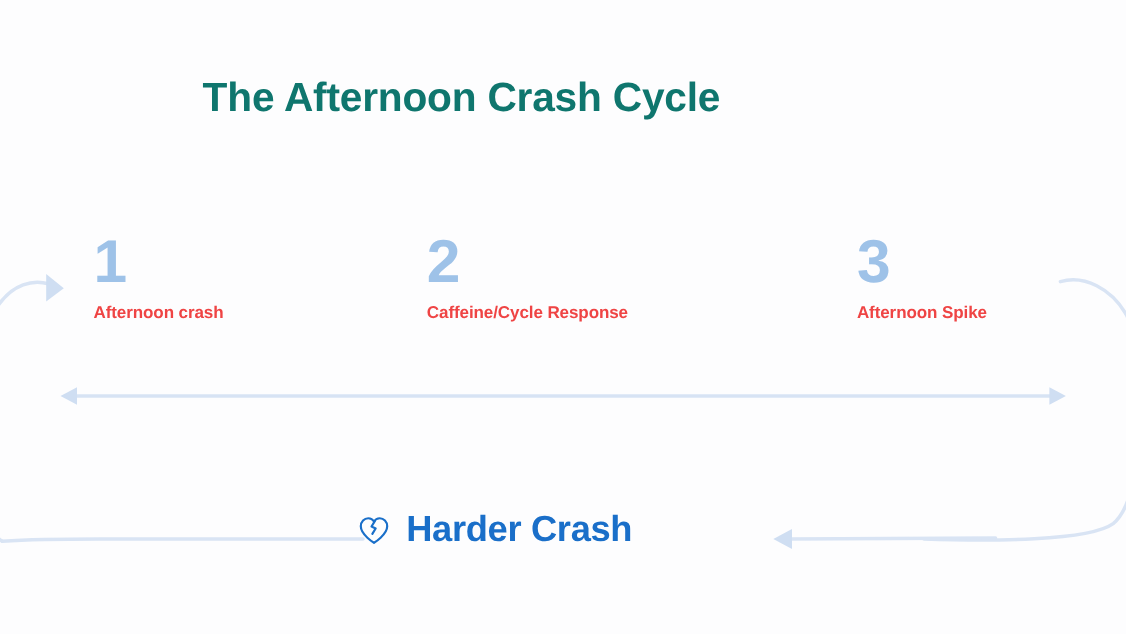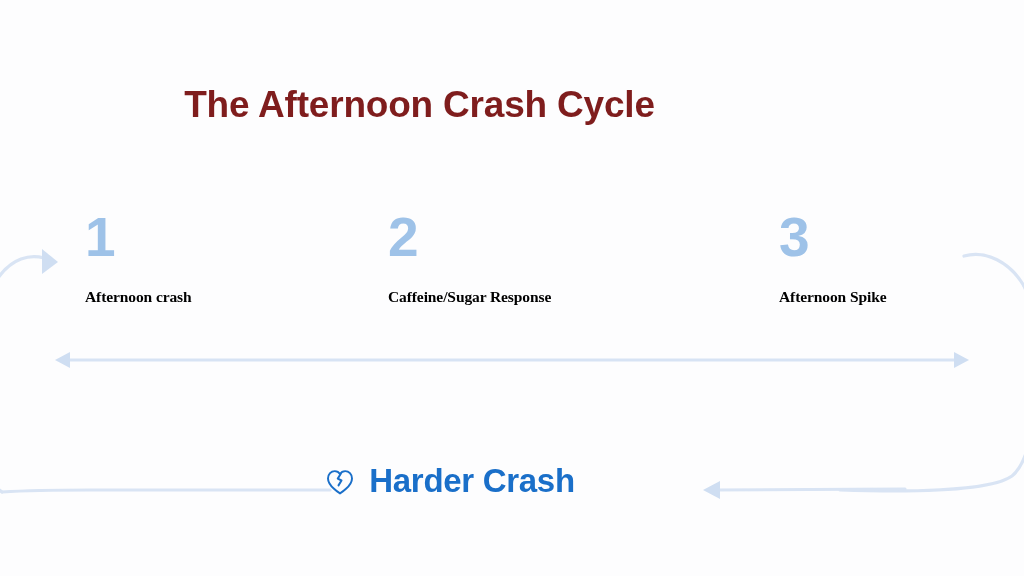--- a/index.html
+++ b/index.html
@@ -28,52 +28,51 @@
     left: 0; top: 0;
     width: 1024px;
     height: 576px;
     pointer-events: none;
   }
 
   
   #page-title {
     position: absolute;
     left: 0;
-    top: 84px;
+    top: 68px;
     width: 839px;
     text-align: center;
     font-size: 37px;
     font-weight: bold;
-    color: #7f1d1d;
+    color: #0f766e;
     letter-spacing: -0.2px;
     line-height: 1.15;
   }
 
   
   .step {
     position: absolute;
     top: 210px;
   }
   .step-number {
     font-size: 55px;
     font-weight: bold;
     color: #9ec2e8;
     line-height: 1;
     letter-spacing: -1px;
     margin: 0;
     height: 60px;
   }
   .step-label {
-    margin-top: 18px;
+    margin-top: 6px;
     font-size: 15.5px;
     font-weight: bold;
-    color: #000000;
+    color: #ef4444;
     white-space: nowrap;
     letter-spacing: -0.1px;
-    font-family: Liberation Serif, serif;
   }
 
   #step-1 { left: 85px; }
   #step-2 { left: 388px; }
   #step-3 { left: 779px; }
 
   
   #cycle-outcome {
     position: absolute;
     left: 0;
@@ -124,21 +123,21 @@
 
   <div id="page-title">The Afternoon Crash Cycle</div>
 
   <div class="step" id="step-1">
     <div class="step-number">1</div>
     <div class="step-label">Afternoon crash</div>
   </div>
 
   <div class="step" id="step-2">
     <div class="step-number">2</div>
-    <div class="step-label">Caffeine/Sugar Response</div>
+    <div class="step-label">Caffeine/Cycle Response</div>
   </div>
 
   <div class="step" id="step-3">
     <div class="step-number">3</div>
     <div class="step-label">Afternoon Spike</div>
   </div>
 
   <div id="cycle-outcome">
     <svg class="outcome-icon" viewBox="0 0 32 32">
       <path d="M16 28.2

